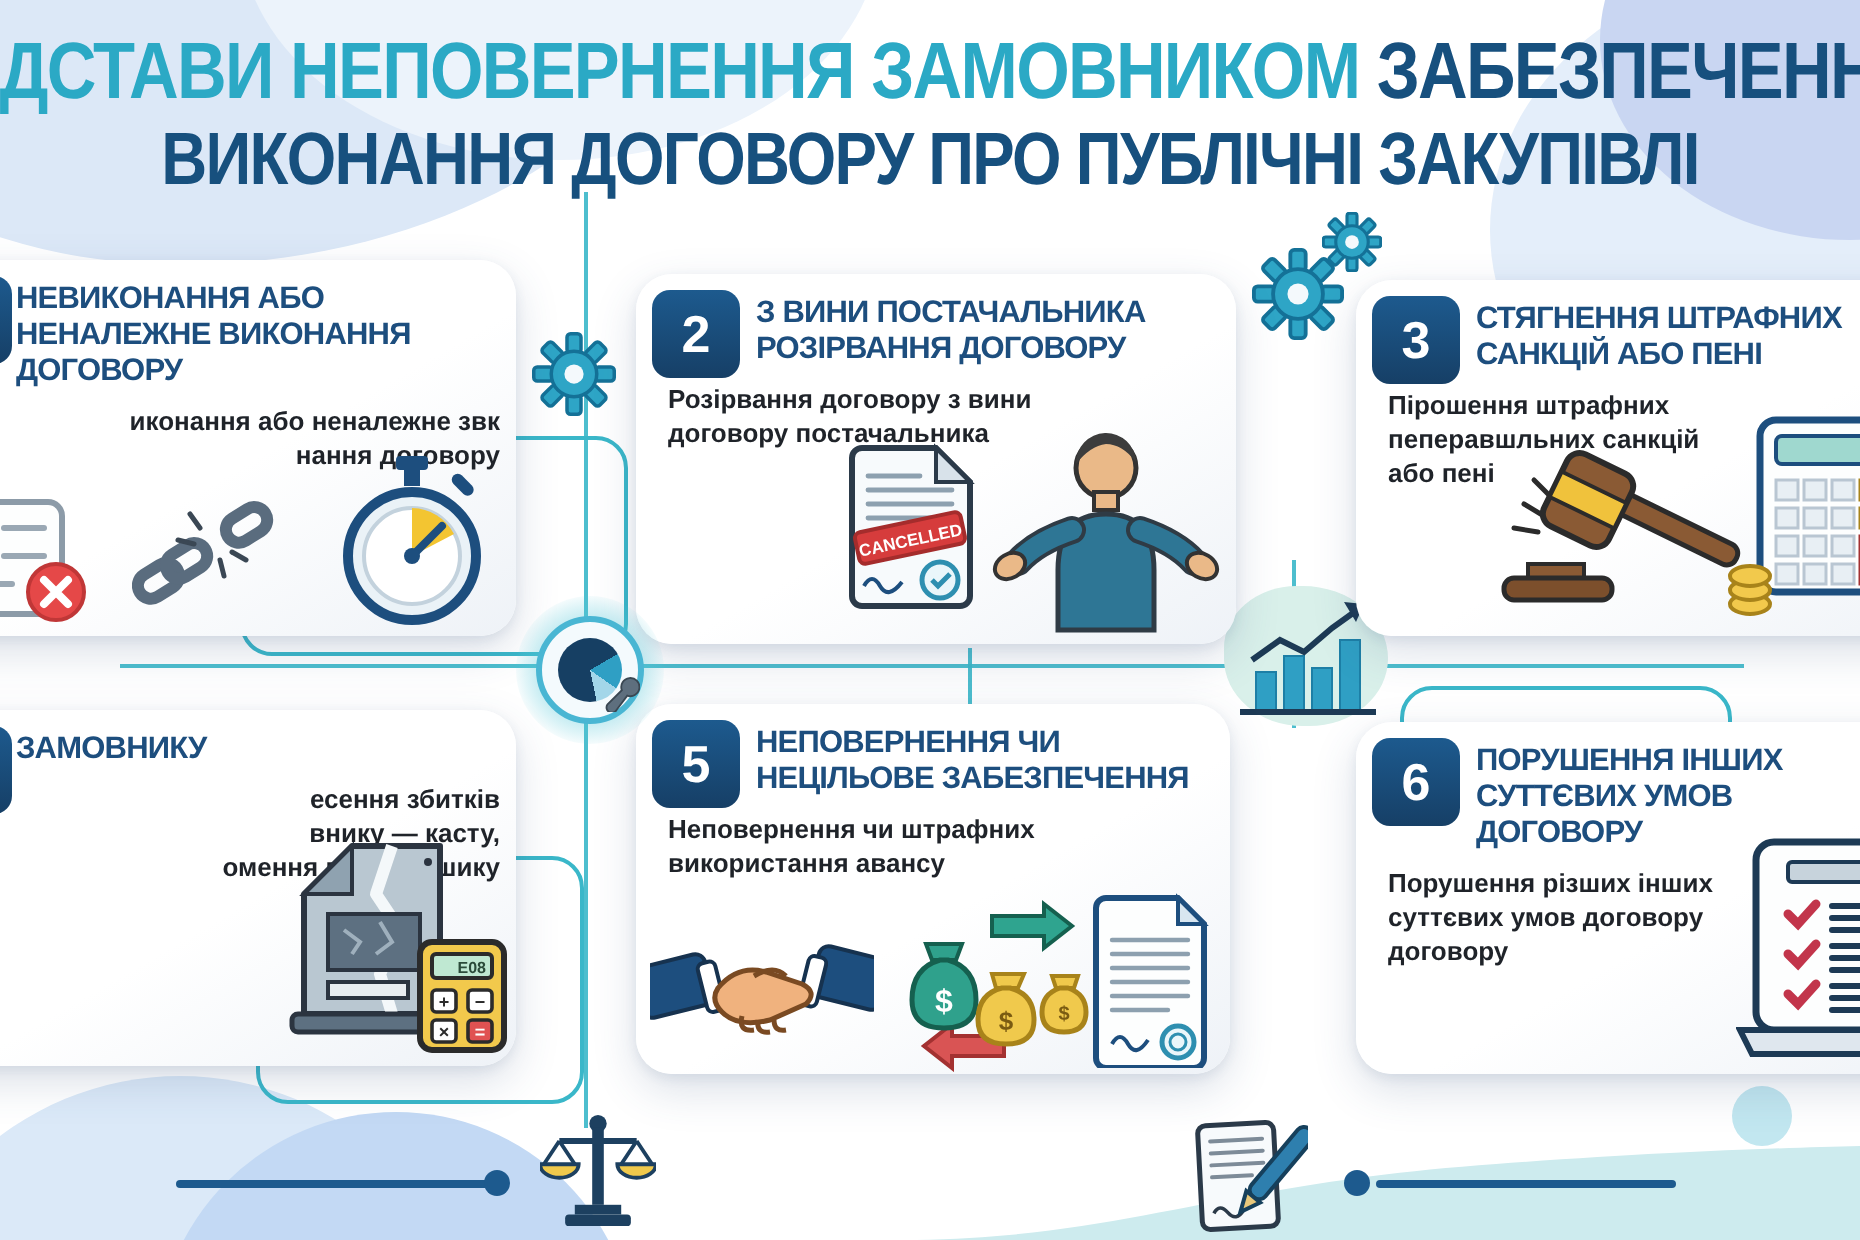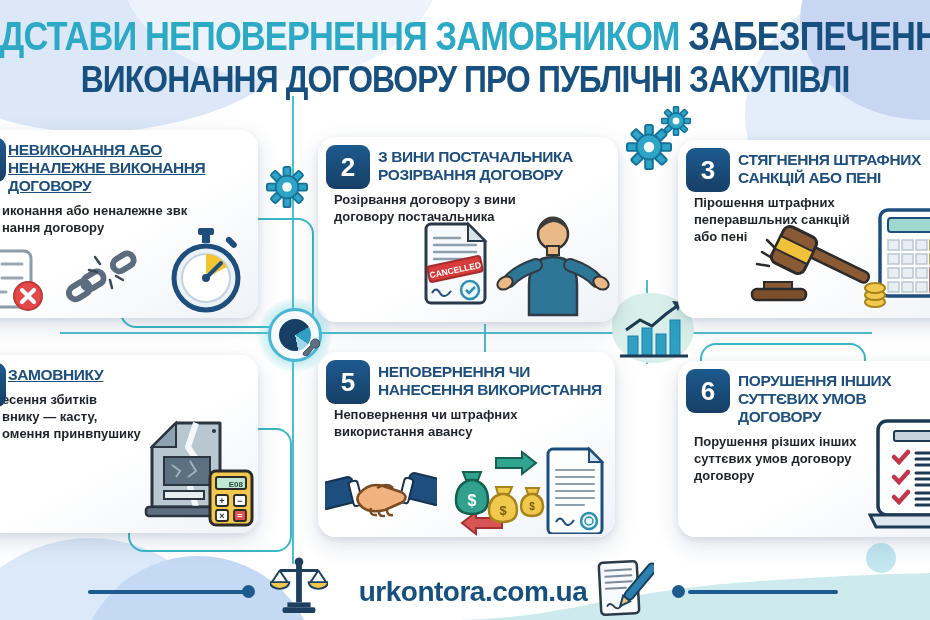--- a/index.html
+++ b/index.html
@@ -42,24 +42,24 @@
   .card3{left:678px;top:140px;width:310px;height:178px;}
   .card4{left:-46px;top:355px;width:304px;height:178px;}
   .card5{left:318px;top:352px;width:297px;height:185px;}
   .card6{left:678px;top:361px;width:310px;height:176px;}
 
   .badge{position:absolute;left:8px;top:8px;width:44px;height:44px;border-radius:9px;
          background:linear-gradient(180deg,#1d5a8e,#163f66);color:#ffffff;font-size:26px;
          font-weight:bold;display:flex;align-items:center;justify-content:center;}
   .ctitle{margin:11px 8px 0 60px;color:#1d4e7e;font-weight:bold;font-size:15.5px;
           letter-spacing:-.4px;line-height:1.16;}
-  .card1 .ctitle,.card4 .ctitle{margin-left:54px;text-decoration:underline;}
+  .card1 .ctitle,.card4 .ctitle{margin-left:54px;}
   .ctitle span{display:block;}
   .cbody{margin:8px 8px 0 16px;color:#1f2329;font-weight:bold;font-size:13px;line-height:1.3;}
-  .card1 .cbody,.card4 .cbody{margin-left:48px;}
+  .card1 .cbody,.card4 .cbody{margin-left:48px;text-align:right;}
   .cbody span{display:block;}
   .cicon{position:absolute;}
 
   
   .gear{position:absolute;z-index:2;}
   .hub-glow{position:absolute;left:258px;top:298px;width:74px;height:74px;border-radius:50%;
             background:radial-gradient(circle,rgba(84,199,216,.60) 30%,rgba(84,199,216,.18) 62%,rgba(84,199,216,0) 75%);
             z-index:4;}
   .hub-ring{position:absolute;left:268px;top:308px;width:54px;height:54px;border-radius:50%;
             background:#f4fafd;border:3px solid #49b6d3;box-sizing:border-box;z-index:4;}
@@ -348,21 +348,21 @@
       <text x="32" y="35" font-size="9" font-weight="bold" fill="#2b2b2b" text-anchor="middle">−</text>
       <text x="14" y="50" font-size="9" font-weight="bold" fill="#2b2b2b" text-anchor="middle">×</text>
       <text x="32" y="50" font-size="9" font-weight="bold" fill="#ffffff" text-anchor="middle">=</text>
     </svg>
   </div>
 
   <div class="card card5">
     <div class="badge">5</div>
     <div class="ctitle">
       <span>НЕПОВЕРНЕННЯ ЧИ</span>
-      <span>НАНЕСЕННЯ ВИКОРИСТАННЯ</span>
+      <span>НЕЦІЛЬОВЕ ЗАБЕЗПЕЧЕННЯ</span>
     </div>
     <div class="cbody">
       <span>Неповернення чи штрафних</span>
       <span>використання авансу</span>
     </div>
     <svg class="cicon" style="left:7px;top:106px;" width="112" height="68" viewBox="0 0 112 68">
       <rect x="-6" y="22" width="36" height="26" rx="5" fill="#1d4e7e" stroke="#16324f" stroke-width="2" transform="rotate(-14 12 35)"></rect>
       <rect x="26" y="23" width="9" height="25" rx="3" fill="#ffffff" stroke="#16324f" stroke-width="2" transform="rotate(-14 30 35)"></rect>
       <rect x="82" y="18" width="36" height="26" rx="5" fill="#1d4e7e" stroke="#16324f" stroke-width="2" transform="rotate(14 100 31)"></rect>
       <rect x="77" y="20" width="9" height="25" rx="3" fill="#ffffff" stroke="#16324f" stroke-width="2" transform="rotate(14 81 32)"></rect>
@@ -449,21 +449,20 @@
     <circle cx="30" cy="7" r="4.5" fill="#1d4060"></circle>
     <rect x="27" y="9" width="6" height="40" fill="#1d4060"></rect>
     <path d="M10,16 H50" stroke="#1d4060" stroke-width="3"></path>
     <path d="M10,16 L2,28 M10,16 L18,28" stroke="#1d4060" stroke-width="2"></path>
     <path d="M50,16 L42,28 M50,16 L58,28" stroke="#1d4060" stroke-width="2"></path>
     <path d="M0,28 a10,7 0 0 0 20,0 Z" fill="#f0c94c" stroke="#1d4060" stroke-width="2"></path>
     <path d="M40,28 a10,7 0 0 0 20,0 Z" fill="#f0c94c" stroke="#1d4060" stroke-width="2"></path>
     <rect x="18" y="49" width="24" height="5" fill="#1d4060"></rect>
     <rect x="13" y="54" width="34" height="6" rx="2" fill="#1d4060"></rect>
   </svg>
-  <div class="website">urkontora.com.ua</div>
   <svg class="f-ic" style="left:596px;top:558px;" width="58" height="60" viewBox="0 0 58 60">
     <g transform="rotate(-3 23 30)">
       <rect x="4" y="4" width="38" height="52" rx="4" fill="#f7fafc" stroke="#2b3a49" stroke-width="2.5"></rect>
       <g stroke="#7d8b98" stroke-width="2" stroke-linecap="round">
         <path d="M10,12 H36"></path>
           <path d="M10,18 H36"></path>
           <path d="M10,24 H36"></path>
           <path d="M10,30 H30"></path>
       </g>
       <path d="M10,48 q3,-5 7,0 t8,-1" fill="none" stroke="#2b3a49" stroke-width="1.8"></path>

